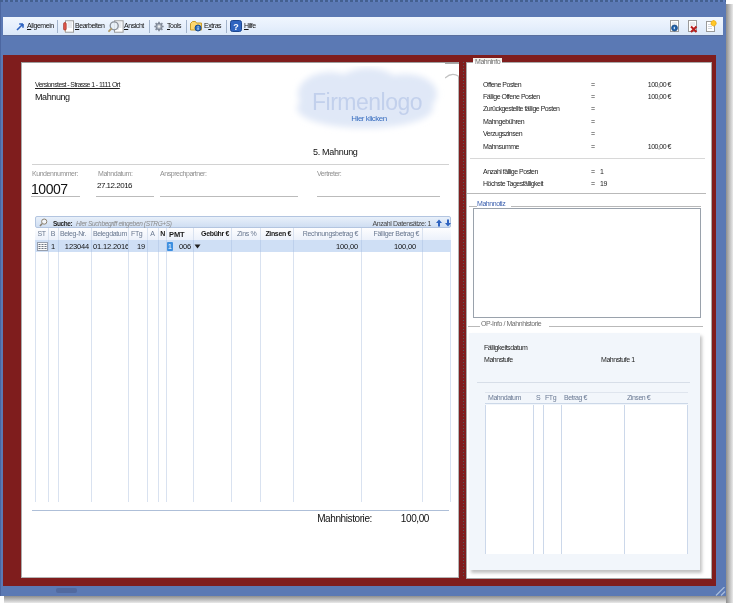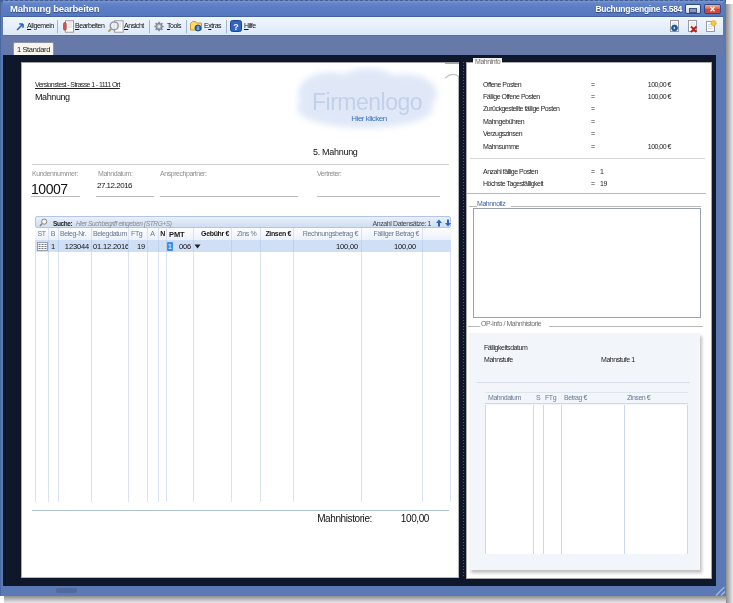--- a/index.html
+++ b/index.html
@@ -21,21 +21,21 @@
   #btn-rest{right:22px;width:16px;background:linear-gradient(#f6f8fb,#ccd6e6);}
   #btn-rest:after{content:"";position:absolute;left:3px;top:3px;width:6px;height:3px;border:1px solid #3f557f;background:#8598ba;}
   #btn-close{right:2px;width:17px;background:linear-gradient(#f0b0a0 0%,#dd6a55 45%,#c74433 60%,#cf5240 100%);}
   #btn-close .x{position:absolute;left:0;top:0;width:100%;height:100%;}
   #toolbar{left:3px;top:17px;width:720px;height:19px;background:linear-gradient(to bottom,#f0f6fe,#e6effc 55%,#dbe8f8);border-bottom:1px solid #5a6f9e;}
   .tsep{position:absolute;top:3px;width:1px;height:13px;background:#a3b4cc;}
   .titem{position:absolute;top:5px;font-size:7px;letter-spacing:-0.45px;color:#111;}
   .titem u{text-decoration:underline;}
   #tabstrip{left:3px;top:36px;width:720px;height:19px;background:#6679a8;}
   #tab1{position:absolute;left:10px;top:6px;width:41px;height:13px;background:#f7f5ee;border:1px solid #8b93a5;border-bottom:none;border-radius:2px 2px 0 0;font-size:7.5px;letter-spacing:-0.35px;color:#222;text-align:center;line-height:13px;}
-  #panel{left:3px;top:55px;width:713px;height:531px;background:#0f172a;}
+  #panel{left:3px;top:55px;width:713px;height:531px;background:#7f1d1d;}
   
   #page{position:absolute;left:18px;top:7px;width:438px;height:516px;background:#fff;border:1px solid #b5b5b5;border-top-color:#9e9e9e;border-left-color:#ababab;}
   
   #splitter{position:absolute;left:460px;top:7px;width:1px;height:516px;background-image:repeating-linear-gradient(to bottom,#5a5a5a 0 1px,transparent 1px 3px);}
   #rpanel{position:absolute;left:463px;top:7px;width:246px;height:517px;background:#fff;border:1px solid #a9a9a9;}
   .rc{top:2px;font-size:7.5px;letter-spacing:-0.15px;color:#111;}
   .hc{position:absolute;top:2px;font-size:7px;letter-spacing:-0.35px;color:#68778f;}
   .hb{color:#1a1a1a;font-weight:bold;}
   .vline{position:absolute;top:0;width:1px;background:#d9e2f0;}
   .mirow{position:absolute;left:0;width:239px;height:12.4px;font-size:7px;letter-spacing:-0.5px;color:#222;}
@@ -48,30 +48,20 @@
 <body>
 <div id="stage">
   <div class="abs" id="winborder"></div>
   <div class="abs" style="left:0;top:0;width:726px;height:2px;background:repeating-linear-gradient(to right,#44608f 0 3px,#6080c0 3px 5px);"></div>
   <div class="abs" id="shadow-r"></div>
   <div class="abs" style="left:56px;top:588px;width:21px;height:5px;background:#51699f;border-radius:2px;"></div>
   <svg class="abs" style="left:714px;top:587px" width="12" height="9" viewBox="0 0 12 9">
       <path d="M10.5 0 L2 8.5 M11 4.5 L7 8.5" stroke="#a8bcdc" stroke-width="1.3"></path>
     </svg>
   <div class="abs" id="shadow-b"></div>
-  <div class="abs" id="titlebar">
-    <div class="cap">Mahnung bearbeiten</div>
-    <div class="ver">Buchungsengine 5.584</div>
-    <div class="tbtn" id="btn-rest"></div>
-    <div class="tbtn" id="btn-close">
-        <svg class="x" viewBox="0 0 17 10">
-          <path d="M6 2.2 L11 7.8 M11 2.2 L6 7.8" stroke="#fff" stroke-width="1.5" fill="none"></path>
-        </svg>
-      </div>
-  </div>
   <div class="abs" id="toolbar">
 
     <svg class="abs" style="left:13px;top:5px" width="9" height="9" viewBox="0 0 9 9">
         <path d="M1 8 L7 2 M7 2 L3.2 2 M7 2 L7 5.8" stroke="#2e63c0" stroke-width="1.6" fill="none"></path>
       </svg>
     <div class="titem" style="left:24px"><u>A</u>llgemein</div>
     <div class="tsep" style="left:54px"></div>
     <svg class="abs" style="left:60px;top:3px" width="11" height="13" viewBox="0 0 11 13">
         <rect x="2.5" y="0.8" width="8" height="11.4" fill="#fff" stroke="#9a9a9a"></rect>
         <path d="M4.5 3 H9 M4.5 5 H9 M4.5 7 H9" stroke="#c8cdd6" stroke-width="0.8"></path>
@@ -128,23 +118,20 @@
         <path d="M3 3 H8 M3 5 H8" stroke="#c8cdd6" stroke-width="0.8"></path>
         <path d="M4 6.5 L9.5 12 M9.5 6.5 L4 12" stroke="#b81e1e" stroke-width="2"></path>
       </svg>
     <svg class="abs" style="left:702px;top:3px" width="12" height="13" viewBox="0 0 12 13">
         <rect x="1.5" y="1.5" width="8" height="10" fill="#fff" stroke="#9a9a9a"></rect>
         <path d="M3 4.5 H7 M3 6.5 H7 M3 8.5 H7" stroke="#c8cdd6" stroke-width="0.8"></path>
         <circle cx="8.6" cy="3.2" r="2.6" fill="#ffc829" stroke="#e8a818" stroke-width="0.6"></circle>
         <path d="M8.6 0 v1 M8.6 5.5 v1 M5.8 3.2 h1 M10.4 3.2 h1" stroke="#f0b020" stroke-width="0.7"></path>
       </svg>
   </div>
-  <div class="abs" id="tabstrip">
-      <div id="tab1">1 Standard</div>
-    </div>
   <div class="abs" id="panel">
     <div id="page">
       <div class="abs t7" style="left:13px;top:18px;color:#222;text-decoration:underline;">Versionstest - Strasse 1 - 1111 Ort</div>
       <div class="abs" style="left:13px;top:29px;color:#111;font-size:9px;letter-spacing:-0.4px;">Mahnung</div>
       <svg class="abs" style="left:268px;top:3px" width="155" height="68" viewBox="0 0 155 68">
         <defs>
             <filter id="blur1">
               <feGaussianBlur stdDeviation="3"></feGaussianBlur>
             </filter>
           </defs>

